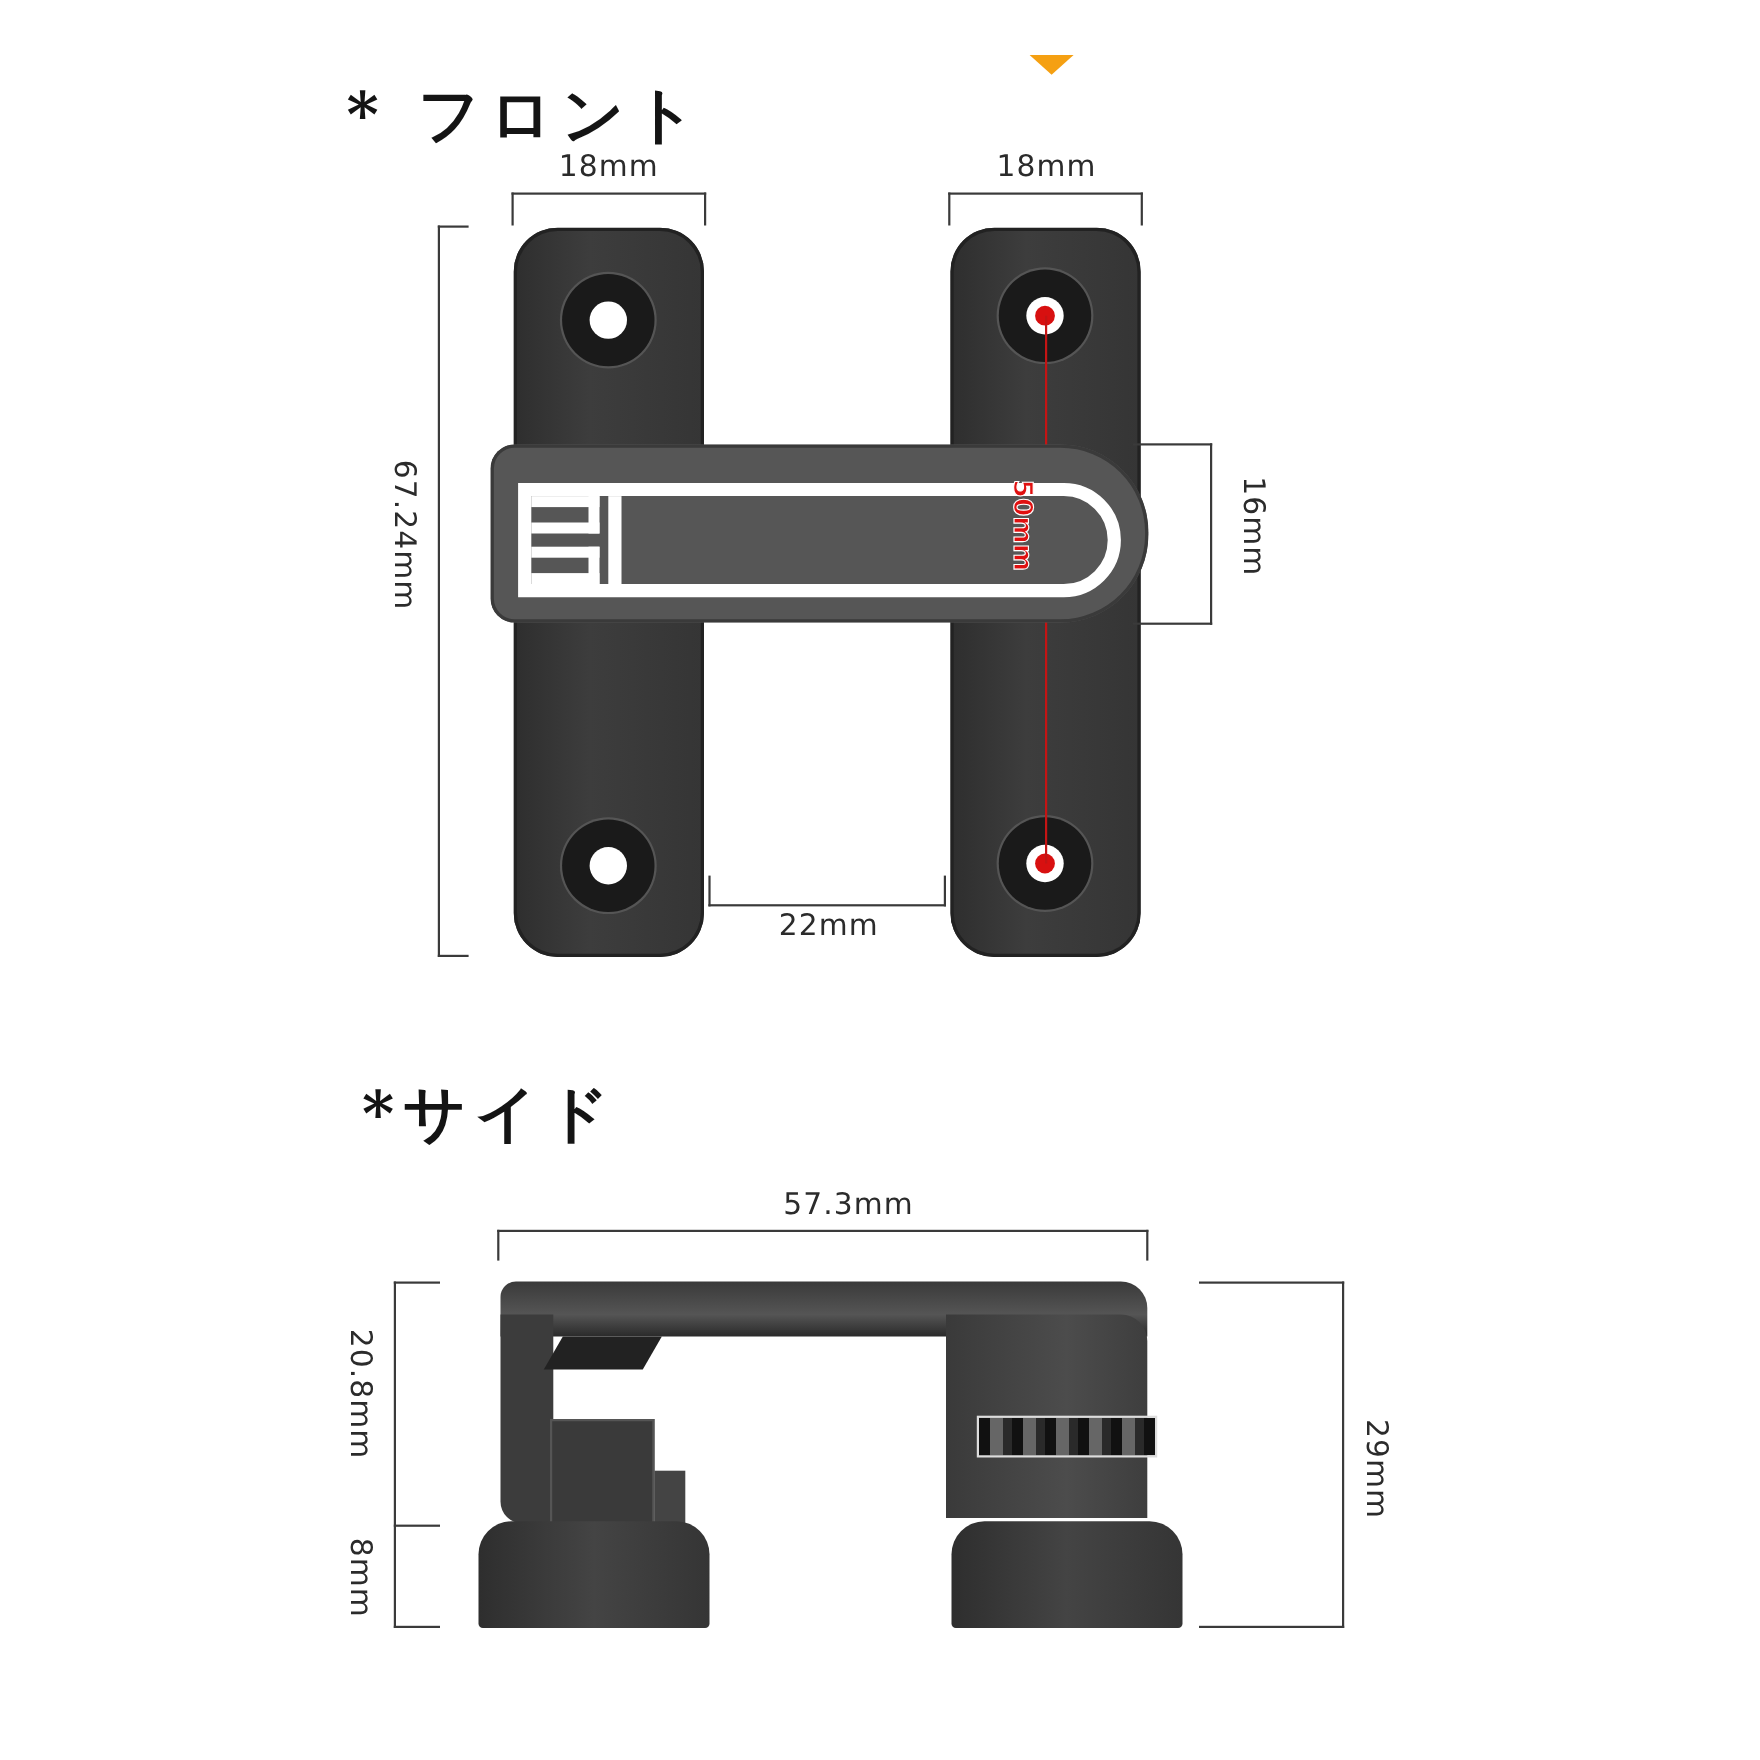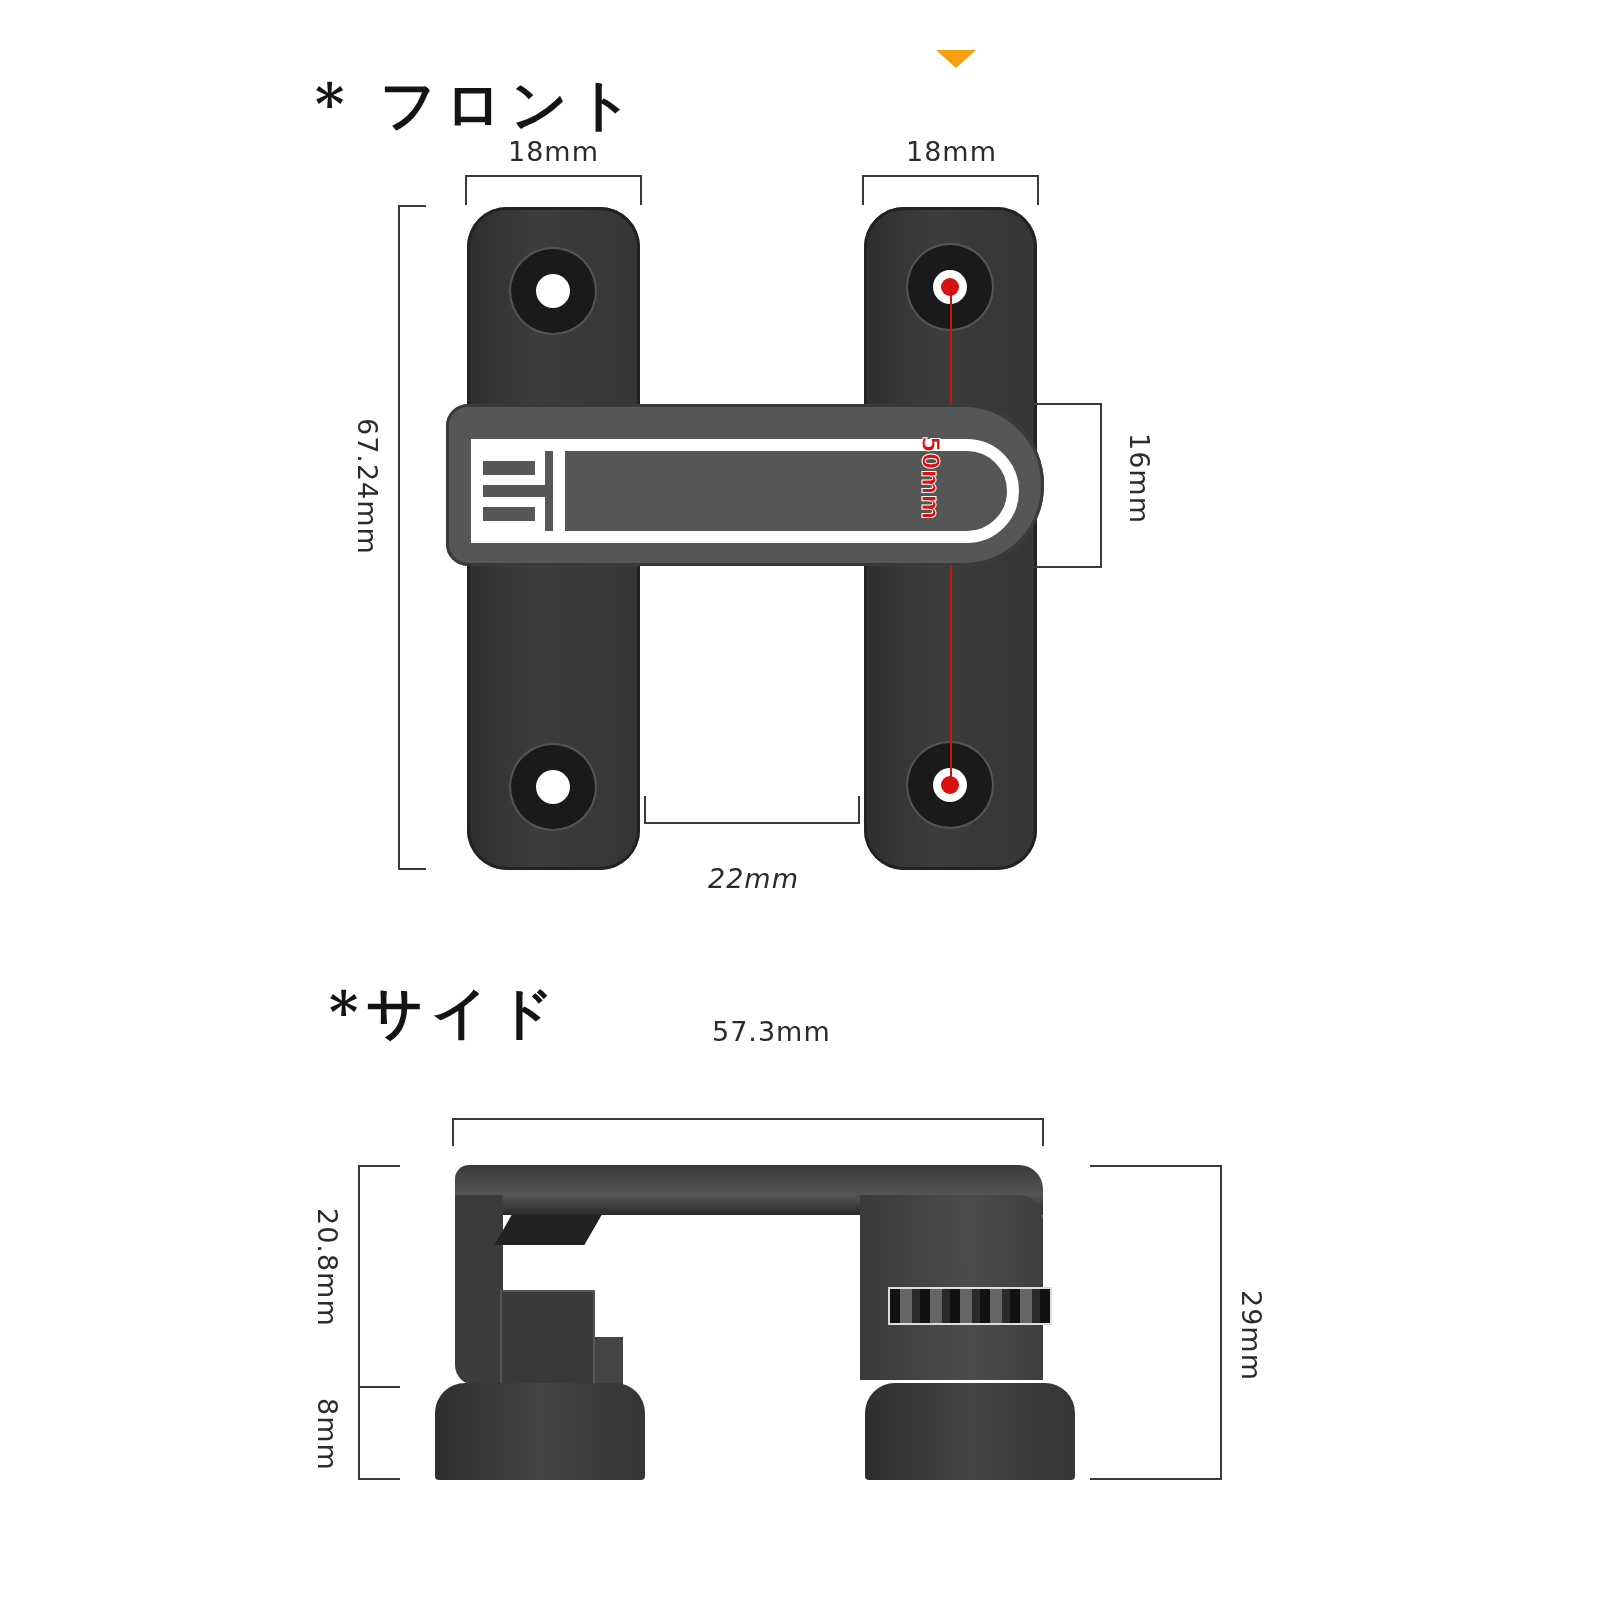--- a/index.html
+++ b/index.html
@@ -70,25 +70,25 @@
 </div>
 
 <div class="abs line" style="left:1100px;top:403px;width:2px;height:165px;"></div>
 <div class="abs line" style="left:1030px;top:403px;width:72px;height:2px;"></div>
 <div class="abs line" style="left:1030px;top:566px;width:72px;height:2px;"></div>
 <div class="abs dim vtext" style="left:1124px;top:433px;">16mm</div>
 
 <div class="abs line" style="left:644px;top:822px;width:216px;height:2px;"></div>
 <div class="abs line" style="left:644px;top:796px;width:2px;height:28px;"></div>
 <div class="abs line" style="left:858px;top:796px;width:2px;height:28px;"></div>
-<div class="abs dim" style="left:708px;top:863px;font-style:italic;">22mm</div>
+<div class="abs dim" style="left:708px;top:826px;">22mm</div>
 
 <div class="abs title" style="left:329px;top:976px;">*サイド</div>
 
-<div class="abs dim" style="left:712px;top:1016px;">57.3mm</div>
+<div class="abs dim" style="left:712px;top:1080px;">57.3mm</div>
 <div class="abs line" style="left:452px;top:1118px;width:592px;height:2px;"></div>
 <div class="abs line" style="left:452px;top:1118px;width:2px;height:28px;"></div>
 <div class="abs line" style="left:1042px;top:1118px;width:2px;height:28px;"></div>
 
 <div class="abs line" style="left:358px;top:1165px;width:2px;height:315px;"></div>
 <div class="abs line" style="left:358px;top:1165px;width:42px;height:2px;"></div>
 <div class="abs line" style="left:358px;top:1386px;width:42px;height:2px;"></div>
 <div class="abs line" style="left:358px;top:1478px;width:42px;height:2px;"></div>
 <div class="abs dim vtext" style="left:312px;top:1208px;">20.8mm</div>
 <div class="abs dim vtext" style="left:312px;top:1398px;">8mm</div>

